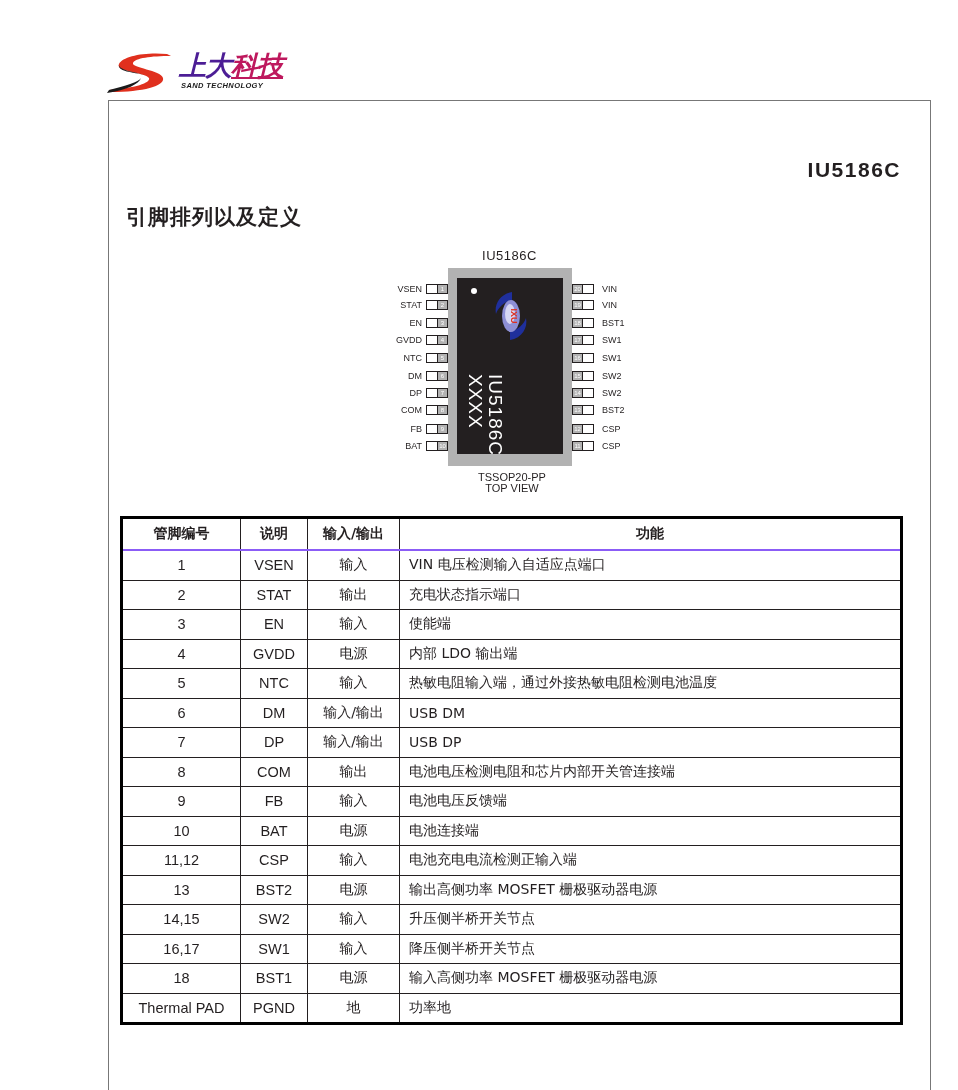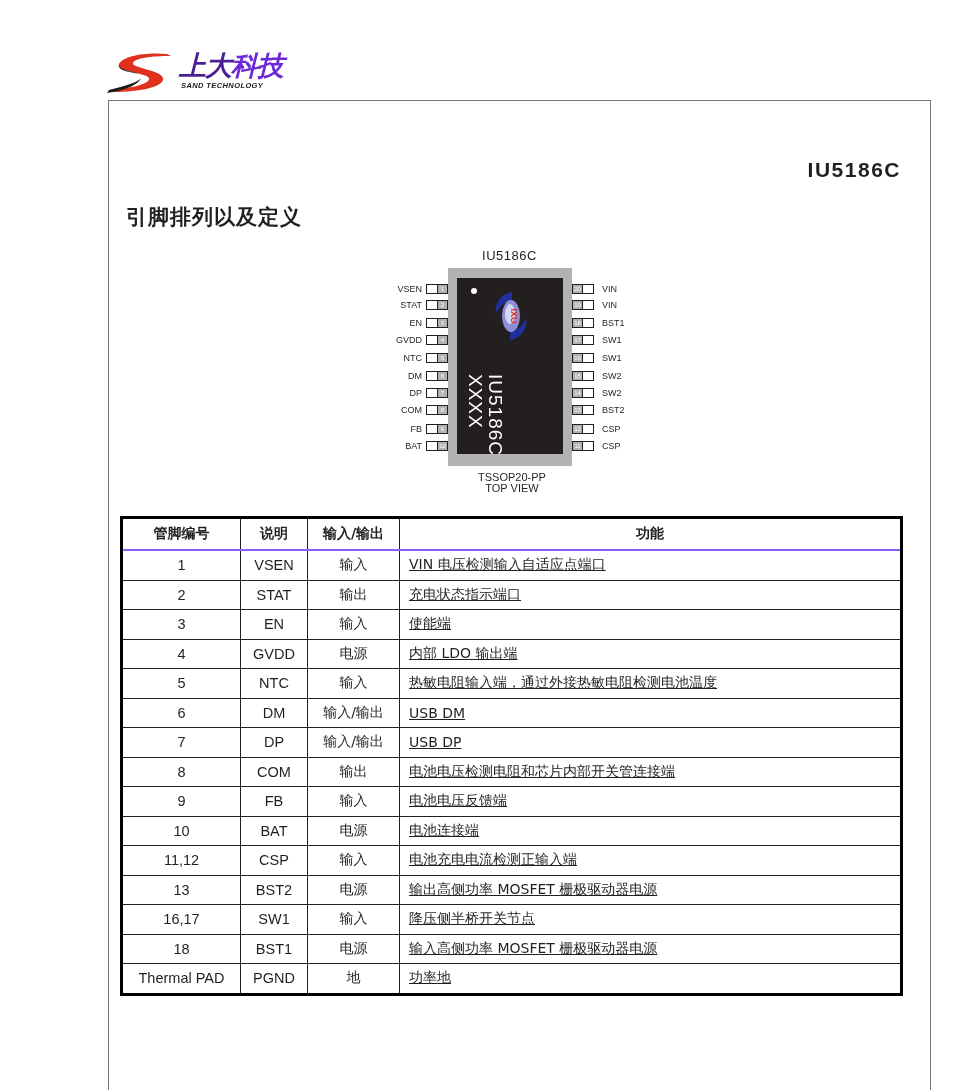--- a/index.html
+++ b/index.html
@@ -5,21 +5,21 @@
   html, body { margin: 0; padding: 0; background: #ffffff; }
   body { width: 958px; height: 1090px; position: relative; overflow: hidden;
          font-family: "Liberation Sans", "DejaVu Sans", sans-serif; color: #231f20; }
 
   
   .logo { position: absolute; left: 105px; top: 50px; width: 180px; height: 44px; }
   .logo-s { position: absolute; left: 0; top: 0; width: 70px; height: 44px; }
   .logo-cn { position: absolute; left: 74px; top: 1px; font-size: 27px; font-weight: bold;
              font-style: italic; letter-spacing: -1px; line-height: 30px; }
   .logo-cn .red { color: #4c1d95; }
-  .logo-cn .blk { color: #6d28d9; }
+  .logo-cn .blk { color: #be185d; text-decoration: underline; }
   .logo-en { position: absolute; left: 76px; top: 31px; font-size: 7.5px; font-style: italic;
              font-weight: bold; letter-spacing: 0.4px; color: #1a1a1a; white-space: nowrap; }
 
   
   .frame-top { position: absolute; left: 108px; top: 100px; width: 823px; height: 1px; background: #777; }
   .frame-left { position: absolute; left: 108px; top: 100px; width: 1px; height: 990px; background: #777; }
   .frame-right { position: absolute; left: 930px; top: 100px; width: 1px; height: 990px; background: #777; }
 
   .part-no { position: absolute; right: 57px; top: 158px; font-size: 21px; font-weight: bold;
              letter-spacing: 1.5px; color: #231f20; }
@@ -54,21 +54,21 @@
               font-size: 11px; line-height: 11px; color: #231f20; }
 
   
   .pin-table { position: absolute; left: 120px; top: 516px; width: 783px; border-collapse: collapse;
                border: 3px solid #000; table-layout: fixed; }
   .pin-table th, .pin-table td { border: 1px solid #231f20; height: 28.5px; padding: 0; font-size: 14.5px;
                                  color: #231f20; }
   .pin-table th { font-weight: bold; font-family: "DejaVu Sans", sans-serif; font-size: 14px;
                   border-bottom: 2px solid #8b5cf6; height: 30px; }
   .pin-table td.c { text-align: center; }
-  .pin-table td.f { text-align: left; padding-left: 9px; font-family: "DejaVu Sans", sans-serif; font-size: 14px; text-decoration: underline; }
+  .pin-table td.f { text-align: left; padding-left: 9px; font-family: "DejaVu Sans", sans-serif; font-size: 14px; }
   .pin-table td.io { font-family: "DejaVu Sans", sans-serif; font-size: 14px; }
   .col1 { width: 119px; } .col2 { width: 67px; } .col3 { width: 92px; }
 </style>
 </head>
 <body>
 
 <div class="logo">
   <svg class="logo-s" viewBox="0 0 70 44">
     <path d="M62 4 C40 2 18 6 14 14 C10 22 40 22 44 28 C46 33 30 38 4 40 L6 42 C38 42 60 36 58 28 C56 20 26 18 28 13 C30 8 46 6 66 6 Z" fill="#e0301e"></path>
     <path d="M4 40 C20 36 34 32 36 28 C34 34 22 40 2 43 Z" fill="#1a1a1a"></path>
@@ -335,20 +335,26 @@
         <td class="c io">输入</td>
         <td class="f">电池充电电流检测正输入端</td>
       </tr>
     <tr>
         <td class="c">13</td>
         <td class="c">BST2</td>
         <td class="c io">电源</td>
         <td class="f">输出高侧功率 MOSFET 栅极驱动器电源</td>
       </tr>
     <tr>
+        <td class="c">14,15</td>
+        <td class="c">SW2</td>
+        <td class="c io">输入</td>
+        <td class="f">升压侧半桥开关节点</td>
+      </tr>
+    <tr>
         <td class="c">16,17</td>
         <td class="c">SW1</td>
         <td class="c io">输入</td>
         <td class="f">降压侧半桥开关节点</td>
       </tr>
     <tr>
         <td class="c">18</td>
         <td class="c">BST1</td>
         <td class="c io">电源</td>
         <td class="f">输入高侧功率 MOSFET 栅极驱动器电源</td>

